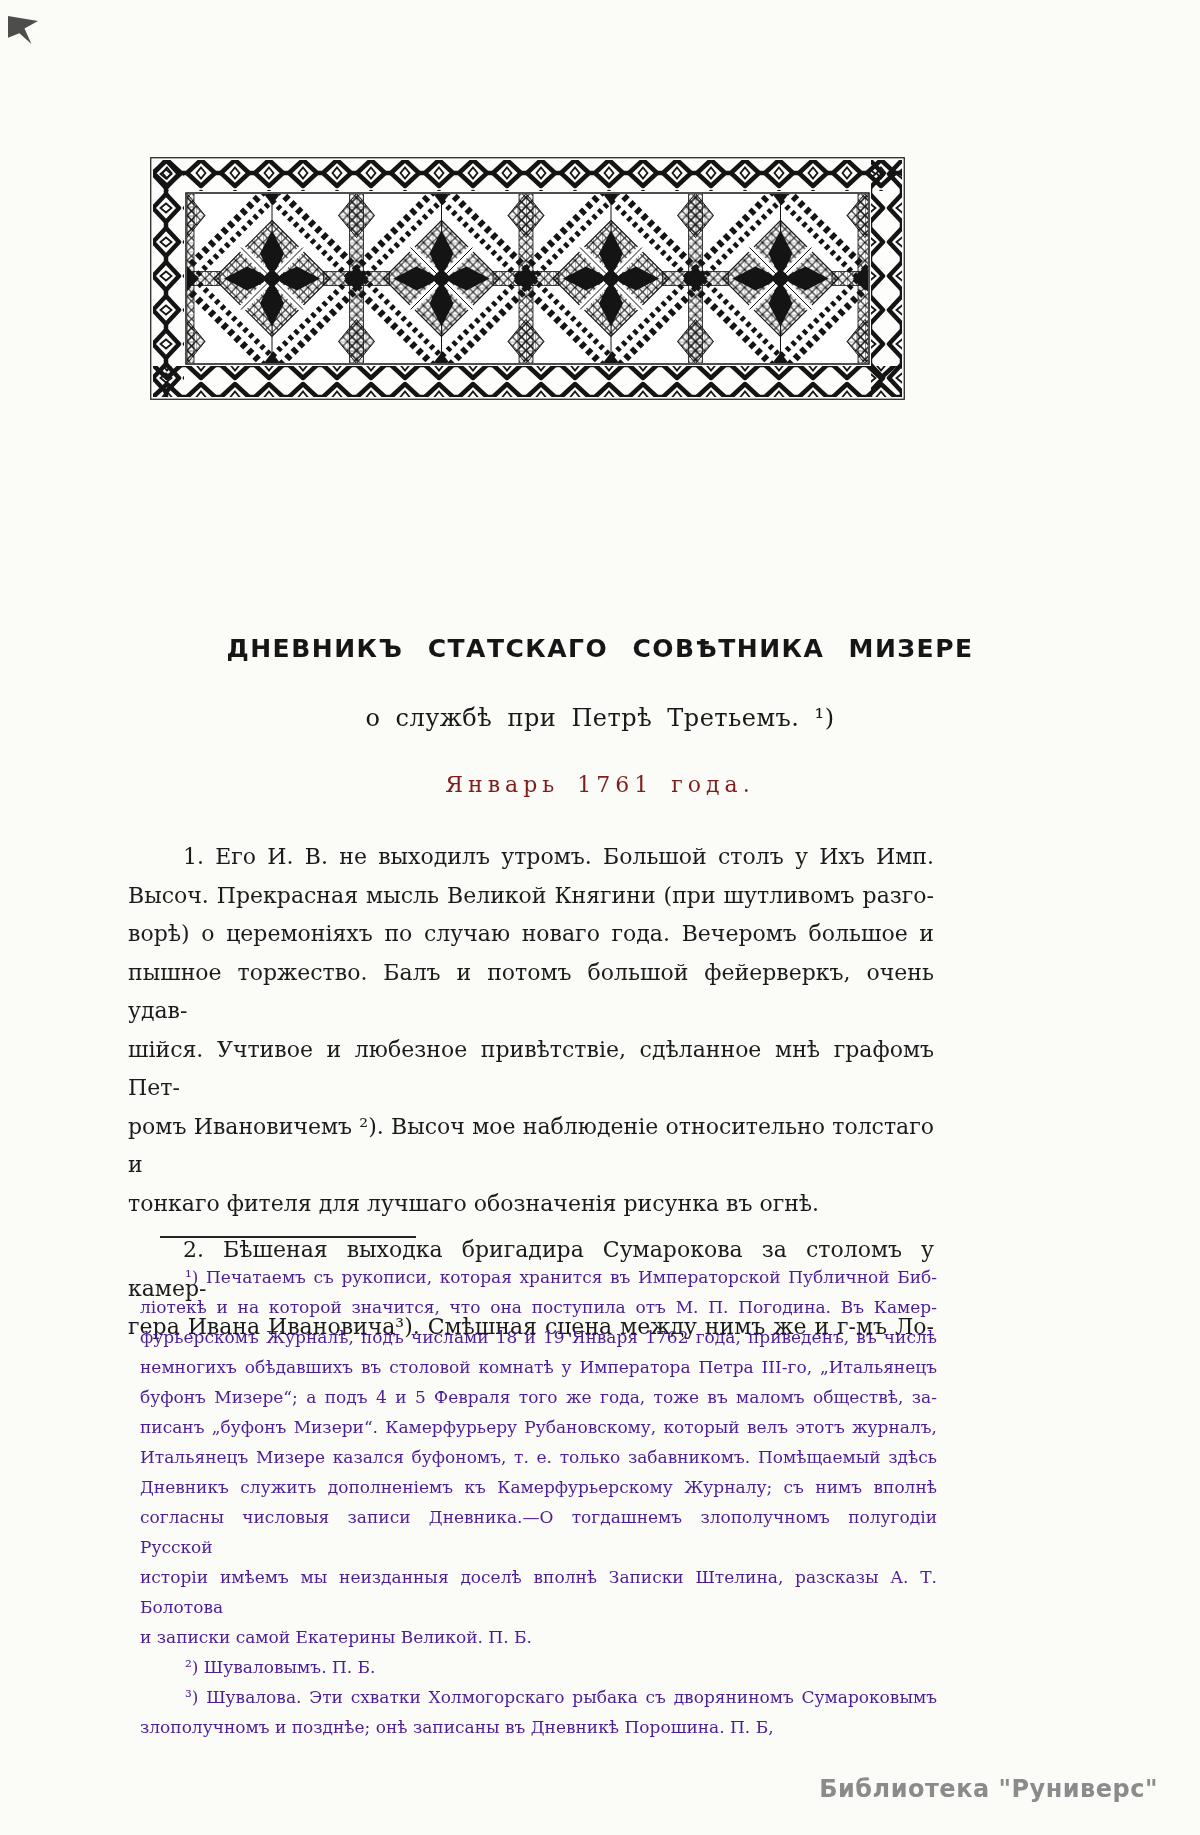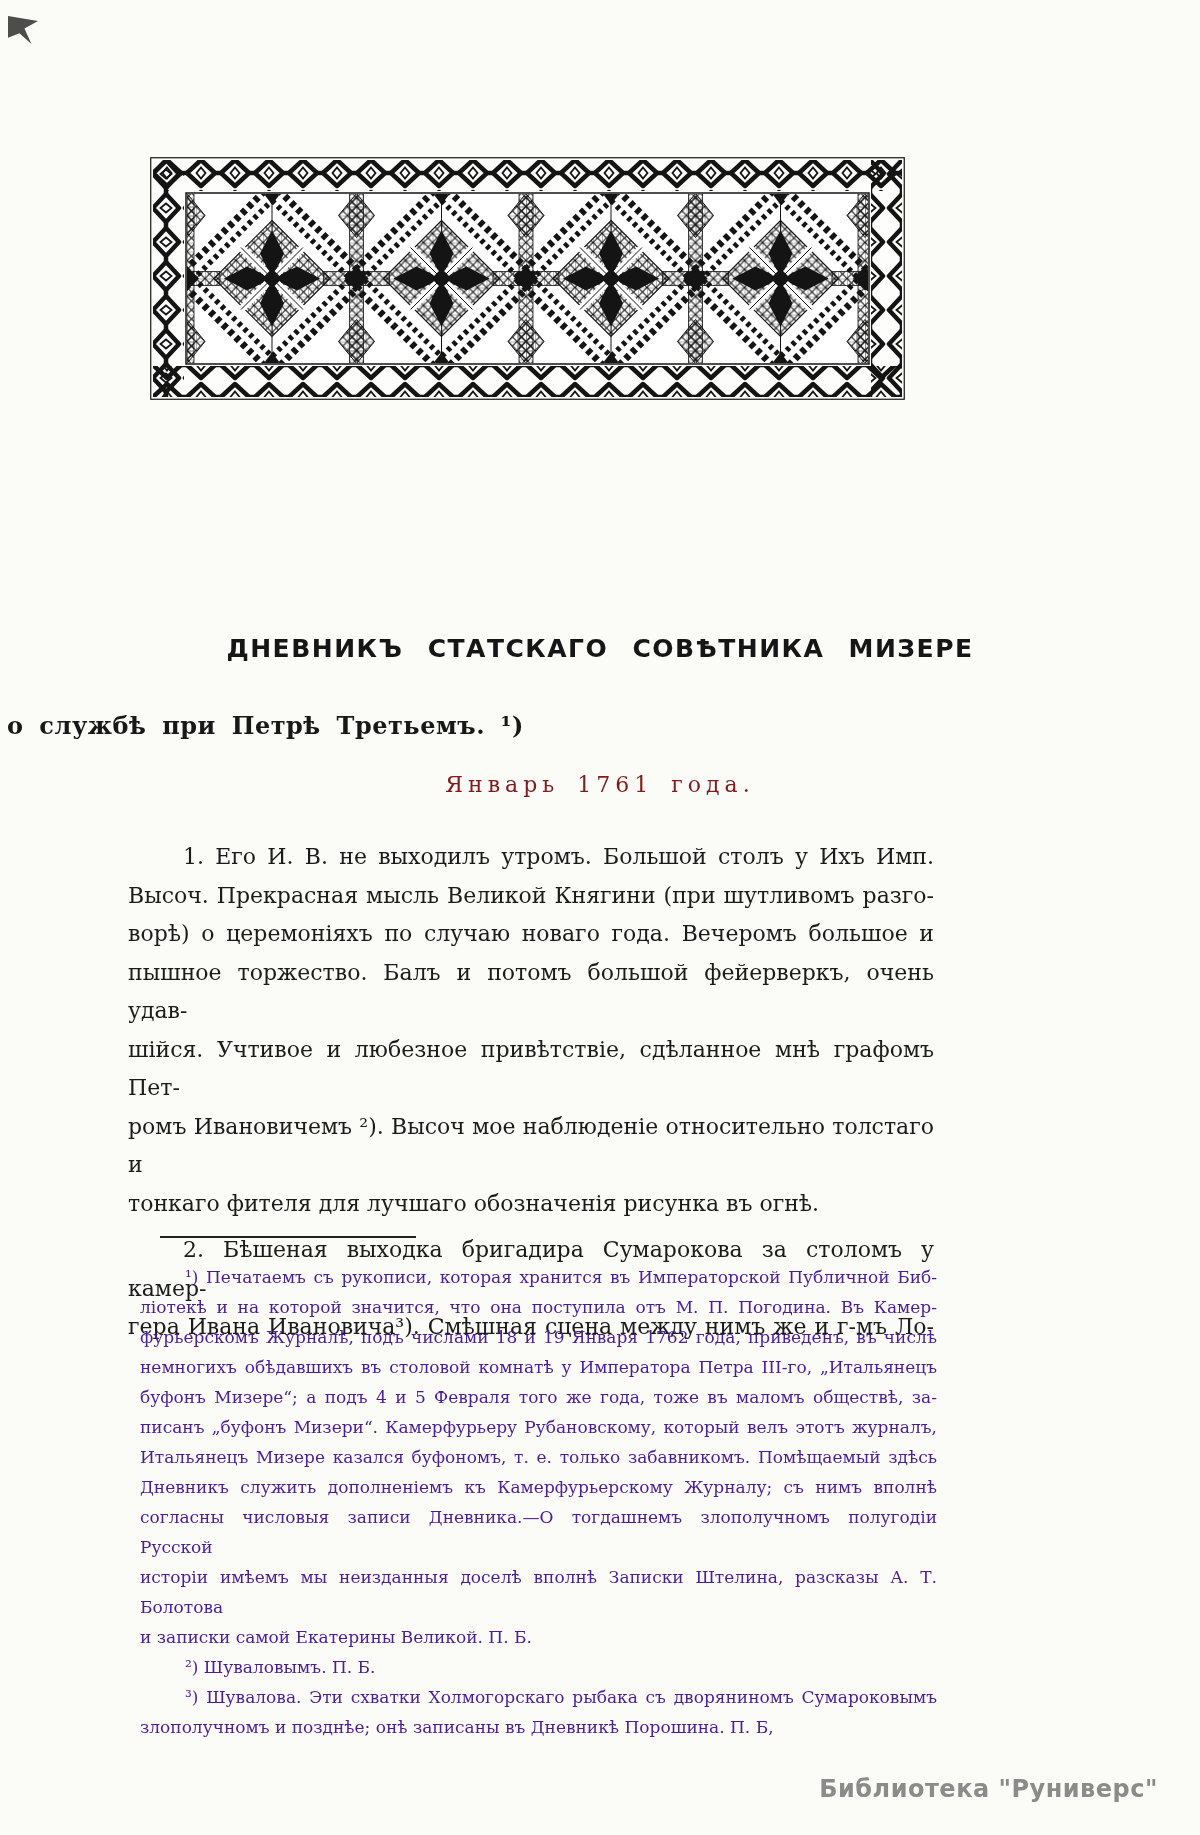--- a/index.html
+++ b/index.html
@@ -22,22 +22,23 @@
   .ornament svg{display:block;width:100%;height:100%;}
   .title{
     position:absolute;left:0;right:0;top:618px;margin:16px;
     text-align:center;
     font-family:"DejaVu Sans", sans-serif;
     font-size:25px;font-weight:bold;
     letter-spacing:1.5px;word-spacing:14px;
     color:#161616;
   }
   .subtitle{
-    position:absolute;left:0;right:0;top:704px;margin:7px;
-    font-size:24px;font-weight:bold;
+    position:absolute;left:0;right:0;top:704px;margin:0;
+    text-align:center;
+    font-size:24px;font-weight:normal;
     word-spacing:7px;letter-spacing:.5px;
     color:#181818;
   }
   .date{
     position:absolute;left:0;right:0;top:772px;
     text-align:center;
     font-size:22px;letter-spacing:5px;word-spacing:6px;
     color:#7f1d1d;
   }
   .body-block{position:absolute;left:128px;top:838px;width:806px;font-size:22px;}

